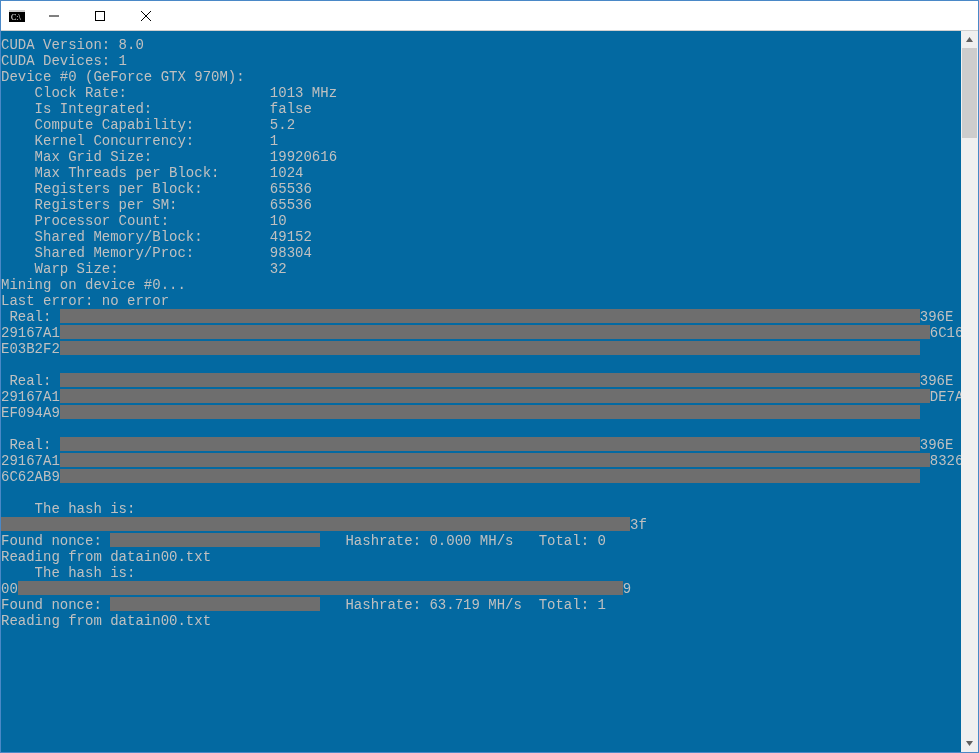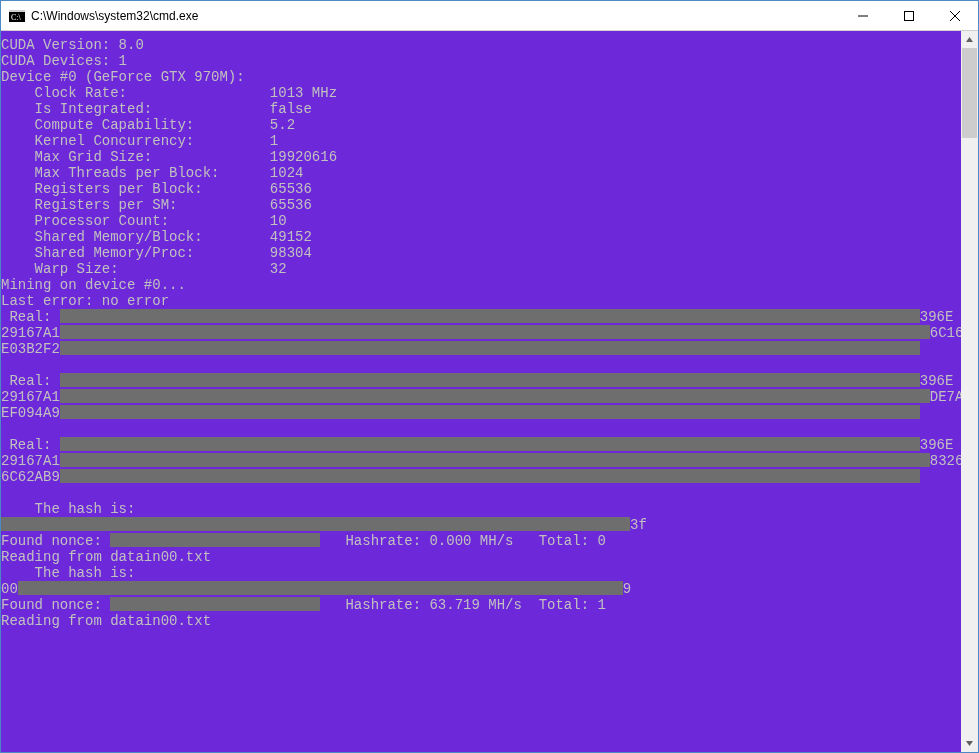--- a/index.html
+++ b/index.html
@@ -52,21 +52,21 @@
   align-items: center;
   justify-content: center;
   font-size: 10px;
   color: #000;
 }
 .win-btn svg { display: block; }
 
 .client {
   flex: 1;
   display: flex;
-  background: #6d28d9;
+  background: #0369a1;
   min-height: 0;
 }
 .term {
   flex: 1;
   position: relative;
   overflow: hidden;
 }
 .term pre {
   font-family: Consolas, "Courier New", monospace;
   font-size: 14px;
@@ -115,21 +115,20 @@
 <div class="window">
 
   <div class="titlebar">
     <span class="titlebar-icon">
       <svg width="16" height="16" viewBox="0 0 16 16">
         <rect x="0" y="2" width="16" height="12" fill="#000"></rect>
         <rect x="0" y="2" width="16" height="2" fill="#cfcfcf"></rect>
         <text x="2" y="12" font-size="8" font-family="Consolas" fill="#fff">C:\</text>
       </svg>
     </span>
-    <span class="titlebar-title">C:\Windows\system32\cmd.exe</span>
     <div class="win-controls">
       <div class="win-btn">
         <svg width="10" height="10" viewBox="0 0 10 10">
             <line x1="0" y1="5" x2="10" y2="5" stroke="#000" stroke-width="1"></line>
           </svg>
       </div>
       <div class="win-btn">
         <svg width="10" height="10" viewBox="0 0 10 10">
             <rect x="0.5" y="0.5" width="9" height="9" fill="none" stroke="#000" stroke-width="1"></rect>
           </svg>

